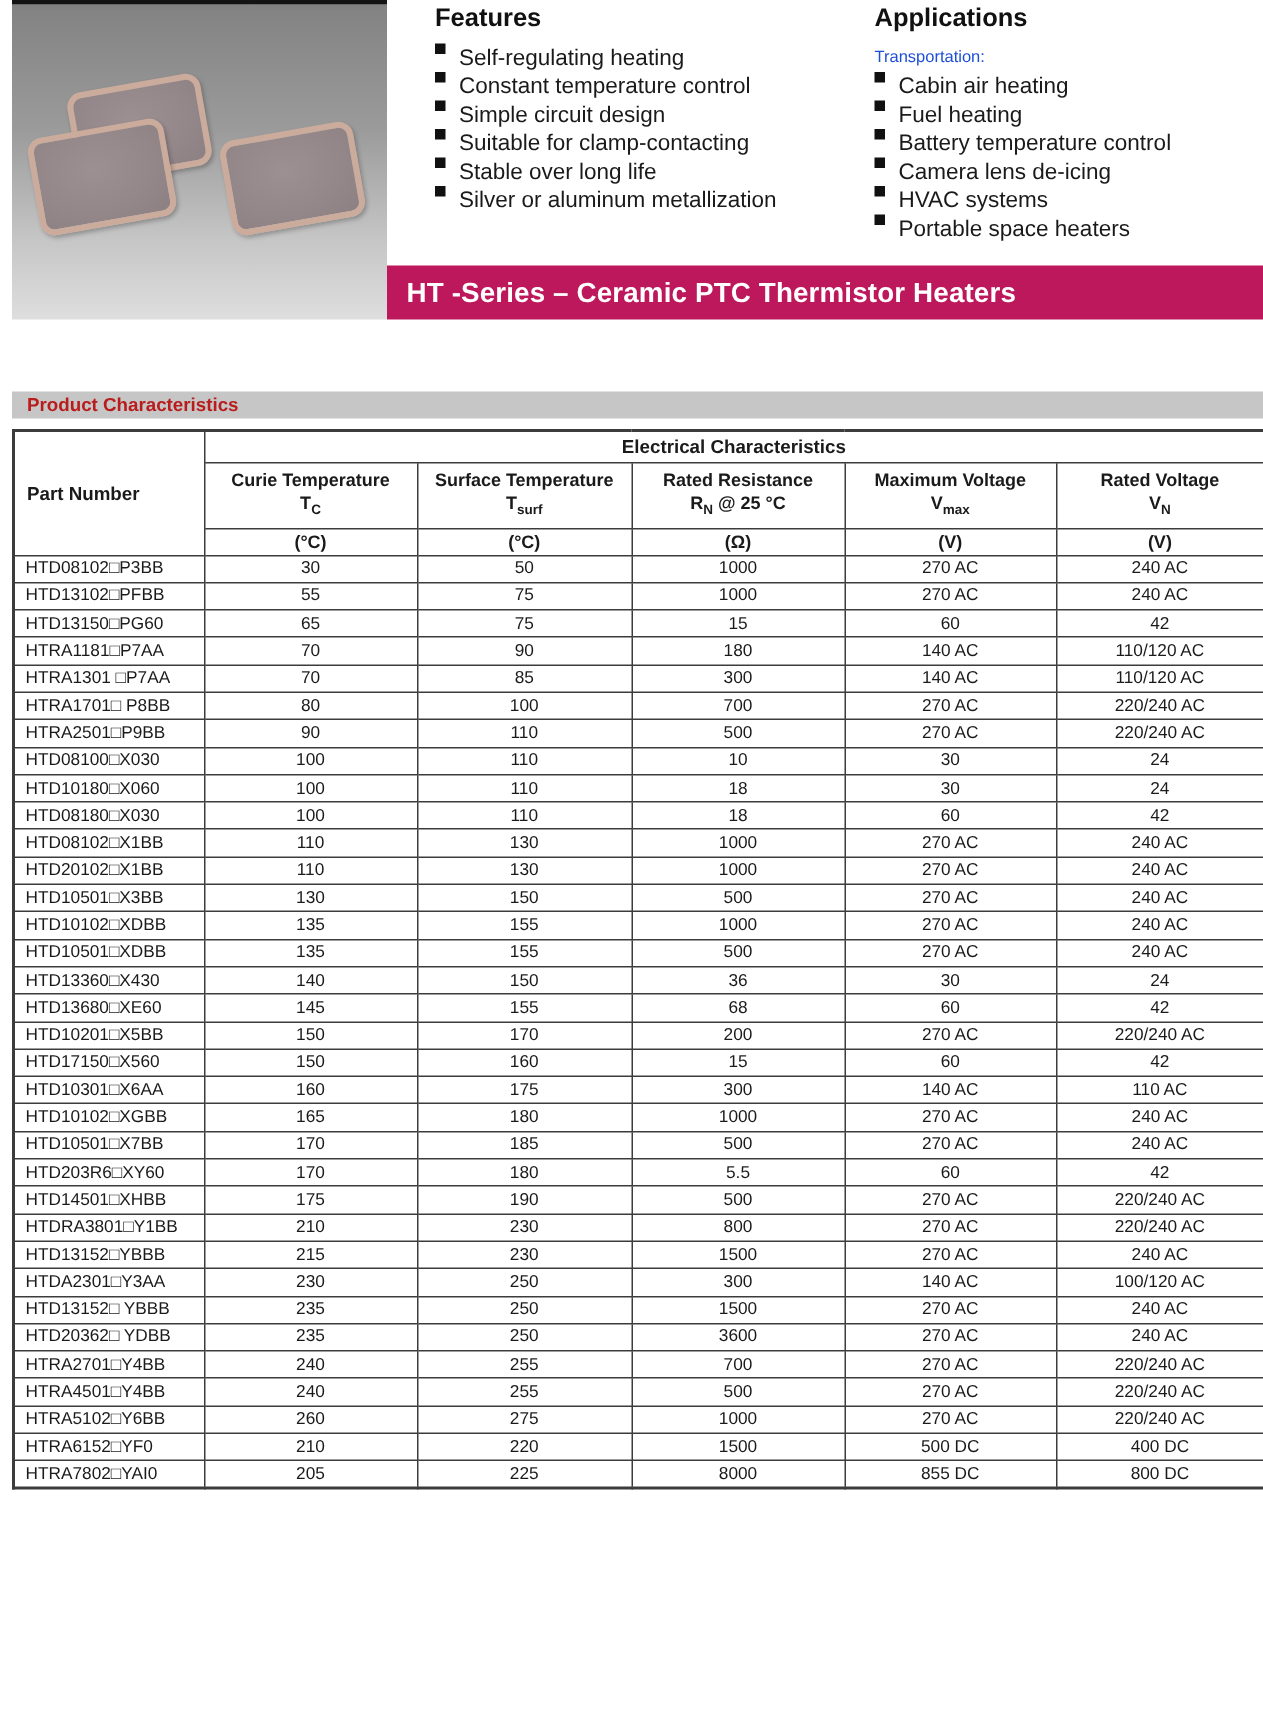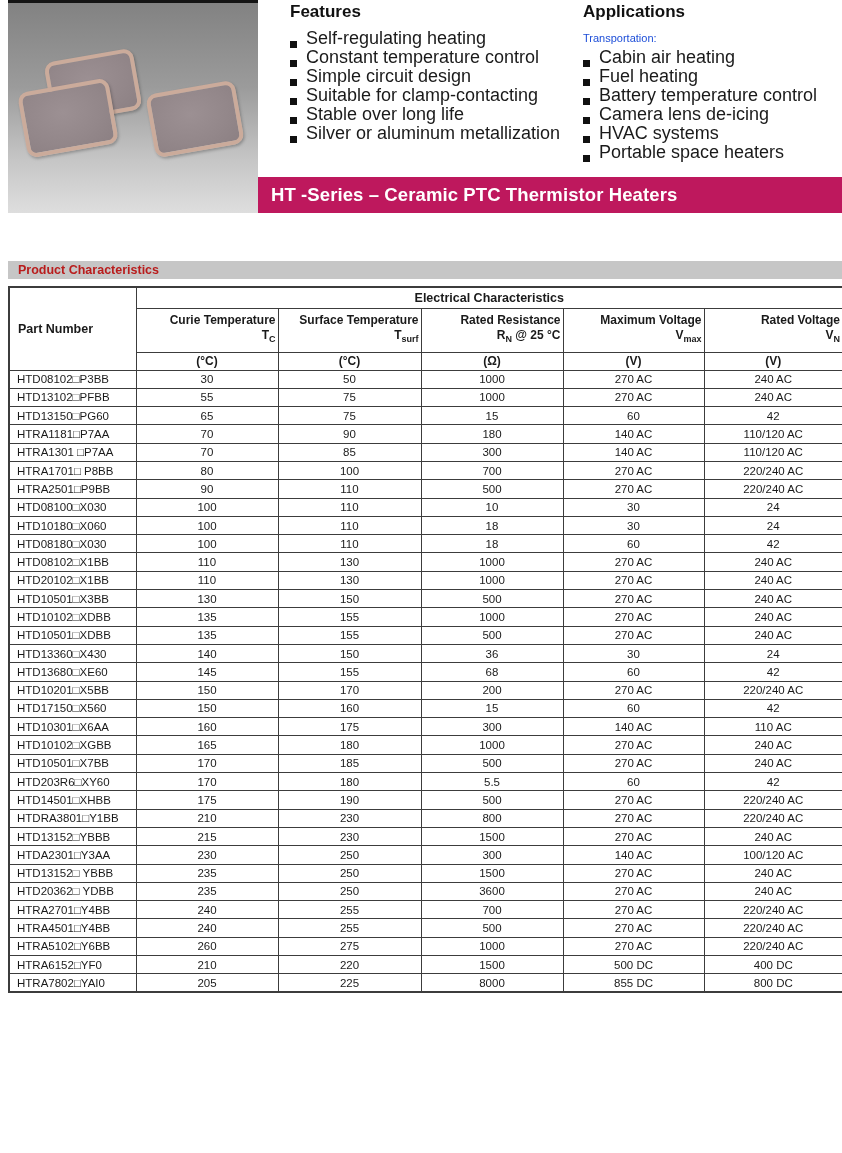--- a/index.html
+++ b/index.html
@@ -23,21 +23,21 @@
     transform:rotate(-10deg);box-sizing:border-box;
   }
   .chip-back{left:40px;top:52px;width:90px;height:62px;z-index:1;}
   .chip-front{left:14px;top:82px;width:92px;height:66px;z-index:2;}
   .chip-right{left:142px;top:84px;width:90px;height:64px;z-index:1;}
 
   .col-features{position:absolute;left:290px;top:2px;width:275px;}
   .col-apps{position:absolute;left:583px;top:2px;width:259px;}
   h2.blk{font-size:17px;font-weight:bold;margin:0 0 7px 0;color:#111;}
   ul.blist{list-style:none;margin:0;padding:0;}
-  ul.blist li{font-size:18px;line-height:19px;display:flex;align-items:flex-end;}
+  ul.blist li{font-size:15px;line-height:19px;display:flex;align-items:flex-start;}
   .sq{display:inline-block;width:7px;height:7px;background:#111;margin-right:9px;flex:0 0 7px;}
   .grp-label{font-size:11px;line-height:19px;color:#1d4ed8;}
 
   .title-bar{
     position:absolute;left:258px;top:177px;width:584px;height:36px;
     background:#be185d;color:#ffffff;display:flex;align-items:center;
     box-sizing:border-box;padding-left:13px;
   }
   .title-bar span{font-size:18.5px;font-weight:bold;letter-spacing:0.1px;}
 
@@ -50,21 +50,21 @@
 
   
   table.pc{
     position:absolute;left:8px;top:286px;width:834px;
     border-collapse:collapse;table-layout:fixed;
     border:2px solid #3c3c3c;
   }
   table.pc th, table.pc td{border:1px solid #3c3c3c;box-sizing:border-box;}
   th.pn-head{font-size:12.5px;font-weight:bold;text-align:left;padding-left:8px;}
   th.group-head{font-size:12.5px;font-weight:bold;height:21px;text-align:center;}
-  th.col-head{font-size:12px;font-weight:bold;height:44px;text-align:right;vertical-align:middle;line-height:15px;padding:2px;}
+  th.col-head{font-size:12px;font-weight:bold;height:44px;text-align:center;vertical-align:middle;line-height:15px;padding:2px;}
   th.col-head sub{font-size:9px;}
   th.unit-head{font-size:12px;font-weight:bold;height:18px;text-align:center;border-bottom:2px solid #3c3c3c;}
   td.pn{font-size:11.5px;text-align:left;padding-left:7px;height:18.3px;}
   td.val{font-size:11.5px;text-align:center;height:18.3px;}
 </style>
 </head>
 <body>
 
 <div class="page">
 

